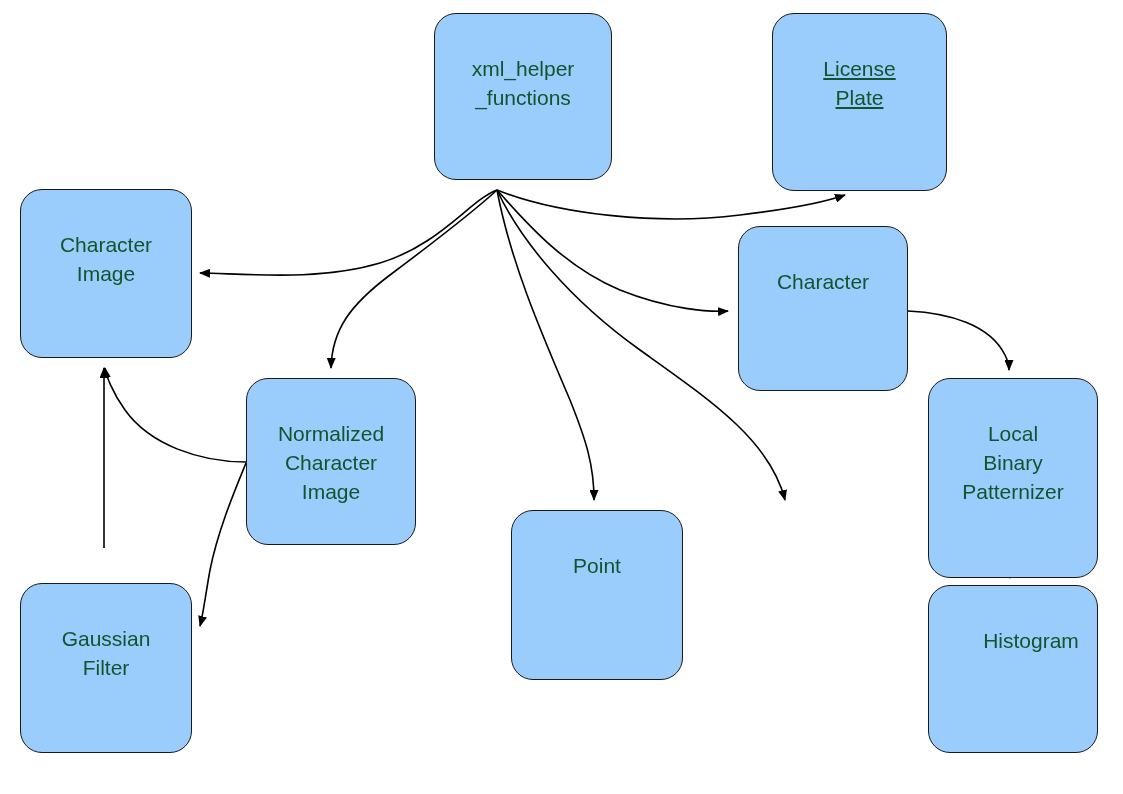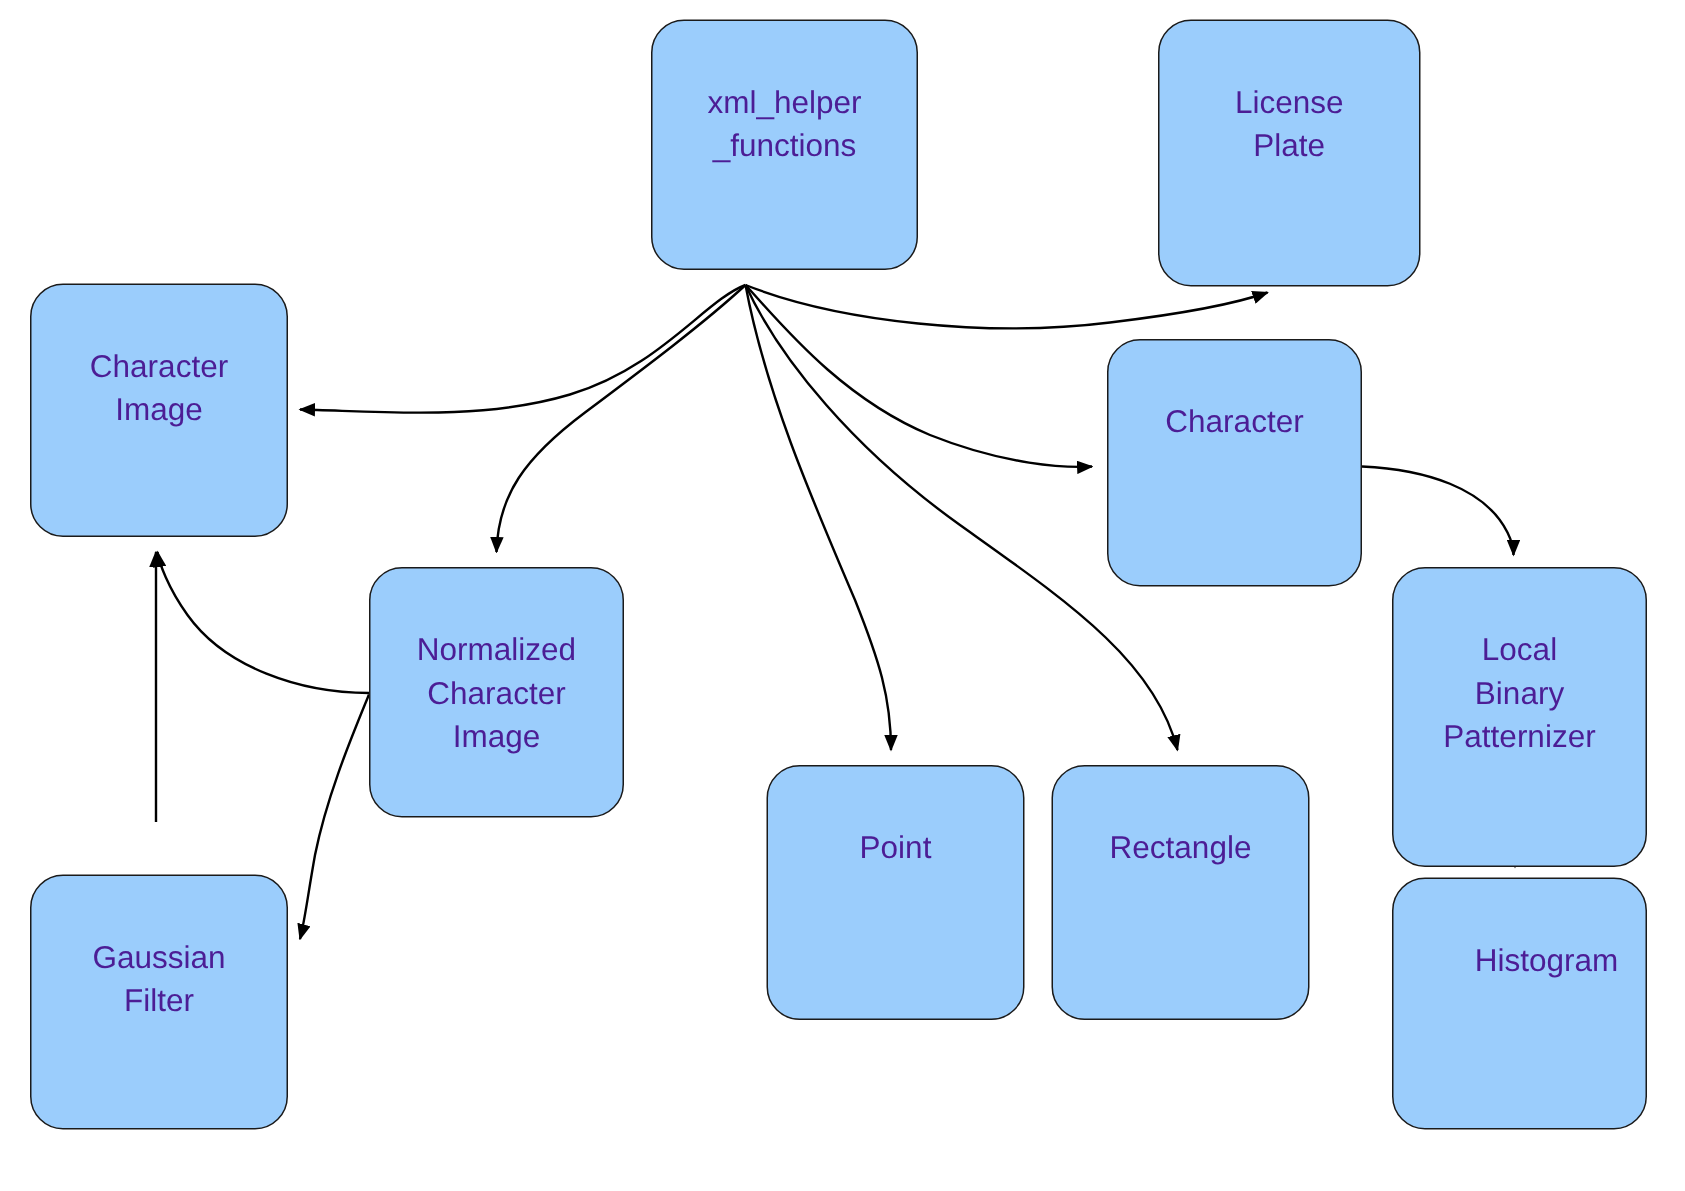--- a/index.html
+++ b/index.html
@@ -24,21 +24,21 @@
     width: 1123px;
     height: 794px;
     pointer-events: none;
   }
   .node {
     position: absolute;
     box-sizing: border-box;
     background: #9bcdfc;
     border: 1.6px solid #1a1a1a;
     border-radius: 22px;
-    color: #4c1d95;
+    color: #14532d;
     font-size: 21px;
     line-height: 29px;
     text-align: center;
     padding-top: 11px;
     white-space: pre-line;
     z-index: 2;
   }
   .node-label {
     display: block;
     white-space: pre-line;
@@ -77,21 +77,21 @@
     <path d="M 246,463 C 235,490 218,530 210,570 C 205,598 203,615 200,626" fill="none" stroke="#000000" stroke-width="1.6" marker-end="url(#arrowhead)"></path>
 
     <path d="M 104,548 L 104,368" fill="none" stroke="#000000" stroke-width="1.6" marker-end="url(#arrowhead)"></path>
   </svg>
 
   <div class="node" style="left:434px; top:13px; width:178px; height:167px;">
     <span class="node-label">xml_helper
 _functions</span>
   </div>
 
-  <div class="node" style="left:772px; top:13px; width:175px; height:178px;">
+  <div class="node" style="left:772px; top:13px; width:175px; height:178px;text-decoration:underline;">
     <span class="node-label">License
 Plate</span>
   </div>
 
   <div class="node" style="left:20px; top:189px; width:172px; height:169px;">
     <span class="node-label">Character
 Image</span>
   </div>
 
   <div class="node" style="left:738px; top:226px; width:170px; height:165px;">
@@ -107,23 +107,20 @@
   <div class="node" style="left:928px; top:378px; width:170px; height:200px;">
     <span class="node-label">Local
 Binary
 Patternizer</span>
   </div>
 
   <div class="node" style="left:511px; top:510px; width:172px; height:170px;">
     <span class="node-label">Point</span>
   </div>
 
-  <div class="node" style="left:701px; top:510px; width:172px; height:170px;">
-    <span class="node-label">Rectangle</span>
-  </div>
 
   <div class="node" style="left:20px; top:548px; width:172px; height:170px;margin-top:35px;">
     <span class="node-label">Gaussian
 Filter</span>
   </div>
 
   <div class="node" style="left:928px; top:585px; width:170px; height:168px;padding-left:36px;">
     <span class="node-label">Histogram</span>
   </div>
 

